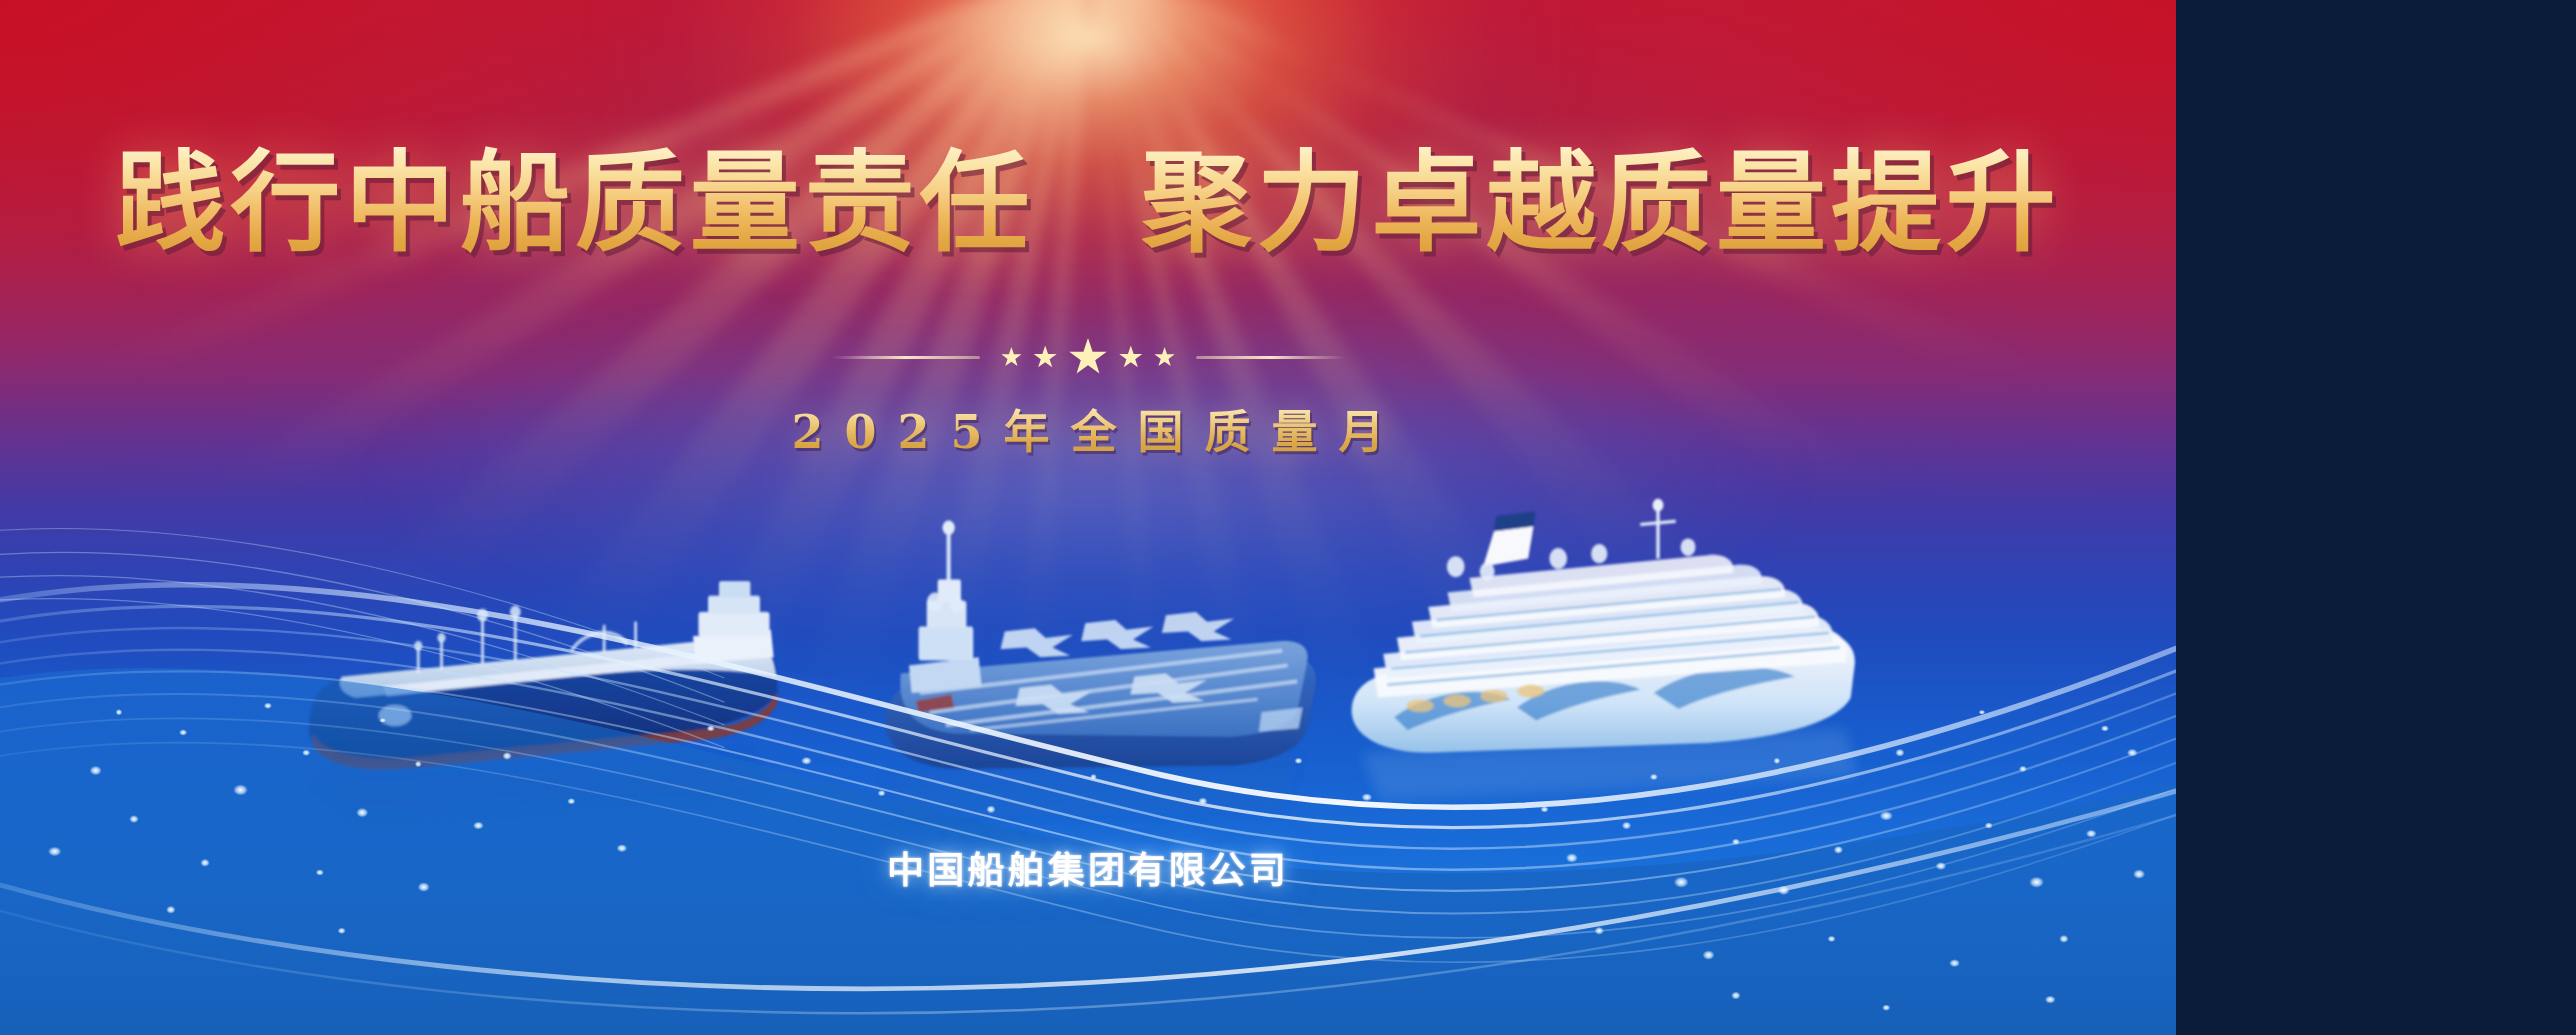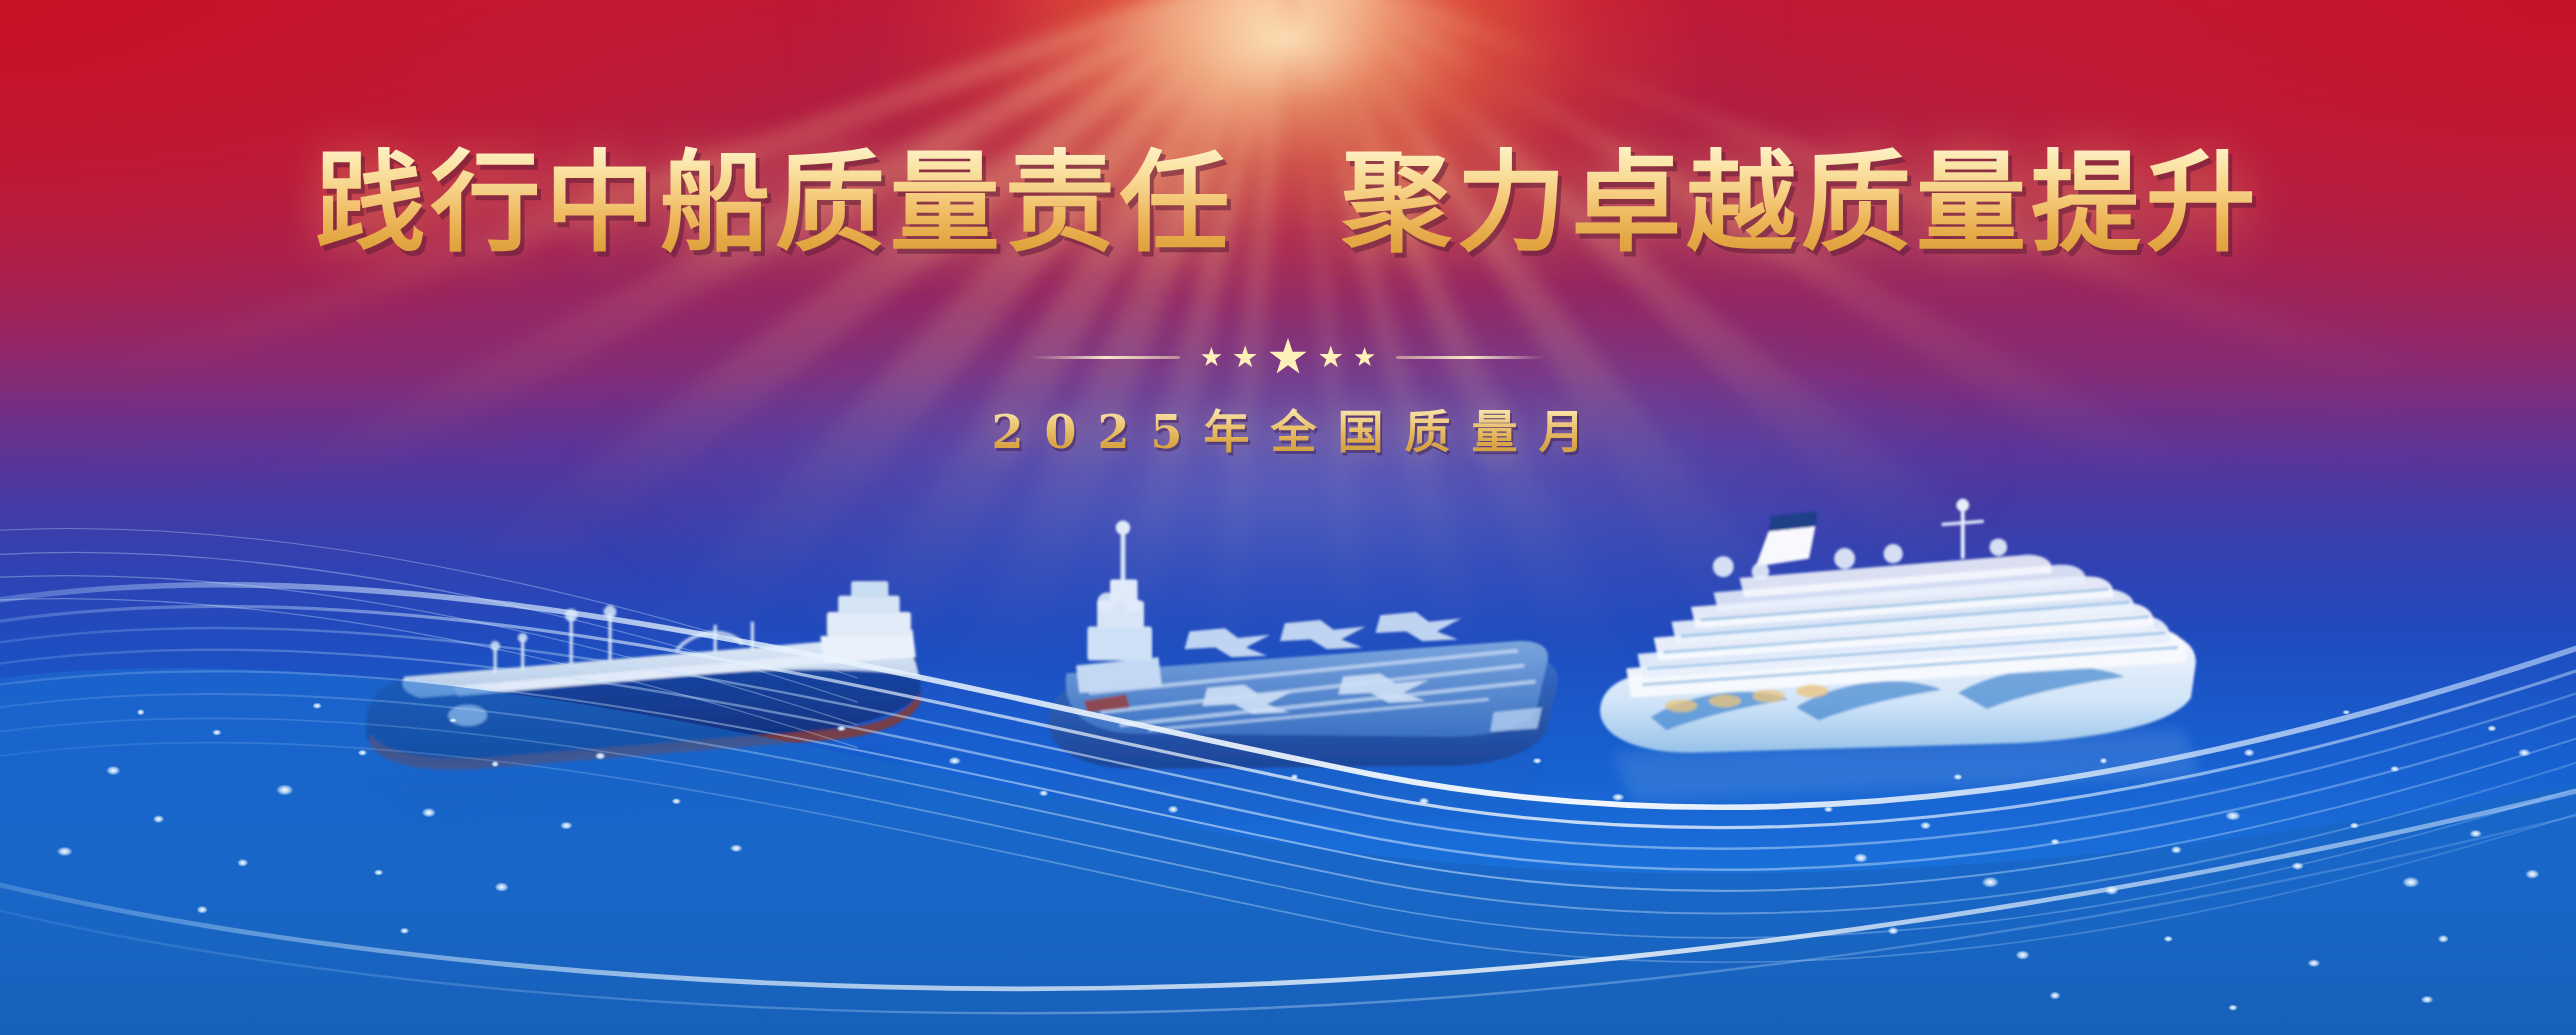--- a/index.html
+++ b/index.html
@@ -1,21 +1,21 @@
 <!DOCTYPE html>
 <html lang="zh-CN" style="font-size:13px"><head>
 <meta charset="utf-8">
 <title>2025 Quality Month Banner</title>
 <style>
   html,body{margin:0;padding:0;background:#0b1b3a;}
   *{box-sizing:border-box;}
 
   .stage{
     position:relative;
-    width:2576px;
+    width:2176px;
     height:1036px;
     overflow:hidden;
     font-family:"Liberation Sans","DejaVu Sans",sans-serif;
     background:#1d3fa0;
   }
 
   
   .bg-base{
     position:absolute; inset:0;
     background:
@@ -524,16 +524,17 @@
         <i class="star s2"></i>
         <i class="star s3"></i>
         <i class="star s2"></i>
         <i class="star s1"></i>
       </span>
       <span class="rule right"></span>
     </div>
 
     <div class="subtitle">2025年全国质量月</div>
 
+    <div class="company">中国船舶集团有限公司</div>
 
   </div>
 </div>
 
 
 </body></html>

